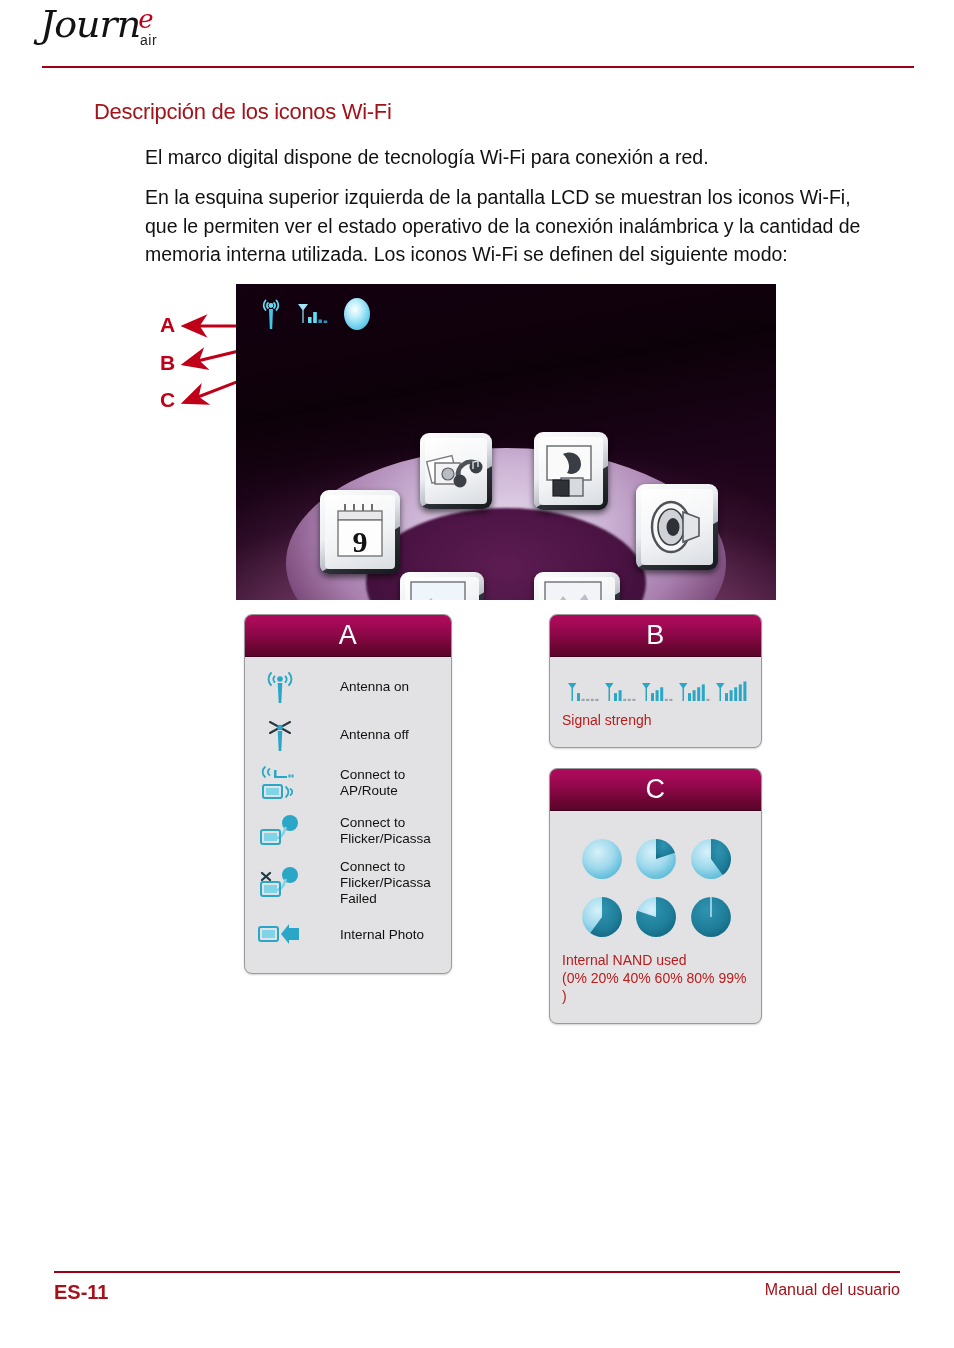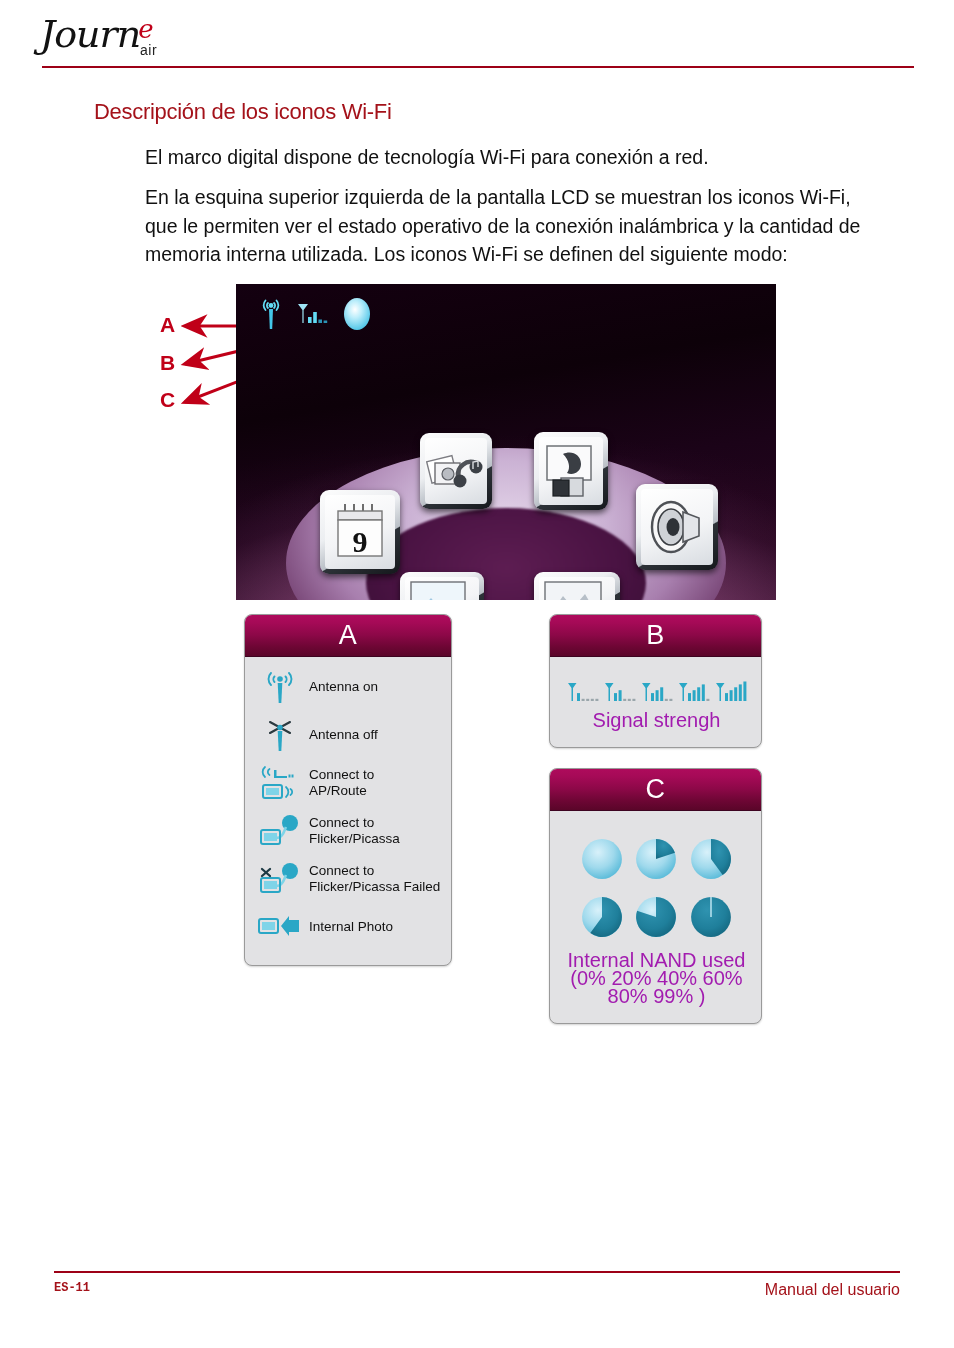--- a/index.html
+++ b/index.html
@@ -19,21 +19,21 @@
   
   #header {
     position: absolute;
     left: 0; top: 0;
     width: 954px;
     height: 72px;
   }
   #logo {
     position: absolute;
     left: 40px;
-    top: 12px;
+    top: 2px;
     width: 190px;
     height: 56px;
     text-decoration: underline;
   }
   #logo-word {
     position: absolute;
     left: 0; top: 0;
     font-family: "DejaVu Serif", serif;
     font-style: italic;
     font-size: 38px;
@@ -217,20 +217,21 @@
 
   #panel-a { left: 244px; top: 614px; width: 206px; }
   #panel-b { left: 549px; top: 614px; width: 211px; }
   #panel-c { left: 549px; top: 768px; width: 211px; }
 
   .legend-row {
     display: flex;
     align-items: center;
     min-height: 40px;
     margin-bottom: 8px;
+    gap: 31px;
   }
   .legend-icon {
     width: 46px;
     min-width: 46px;
     height: 38px;
     position: relative;
     display: flex;
     align-items: center;
     justify-content: center;
   }
@@ -243,23 +244,23 @@
   }
 
   #signal-row {
     display: flex;
     justify-content: center;
     align-items: flex-end;
     gap: 5px;
     padding: 14px 2px 6px 2px;
   }
   .caption {
-    text-align: center;
-    font-size: 20px;
-    color: #a21caf;
+    text-align: left;
+    font-size: 14px;
+    color: #b91c1c;
     line-height: 18px;
     padding-bottom: 8px;
   }
   #pie-grid {
     display: grid;
     grid-template-columns: repeat(3, 1fr);
     gap: 14px 10px;
     padding: 16px 18px 12px 18px;
     justify-items: center;
   }
@@ -270,24 +271,23 @@
     left: 54px;
     top: 1271px;
     width: 846px;
     height: 2px;
     background: #9d0016;
   }
   #footer-left {
     position: absolute;
     left: 54px;
     top: 1281px;
-    font-size: 12px;
+    font-size: 20px;
     font-weight: bold;
     color: #a4121a;
-    font-family: Liberation Mono, monospace;
   }
   #footer-right {
     position: absolute;
     right: 54px;
     top: 1281px;
     font-size: 16px;
     color: #a4121a;
   }
 </style>
 </head>

